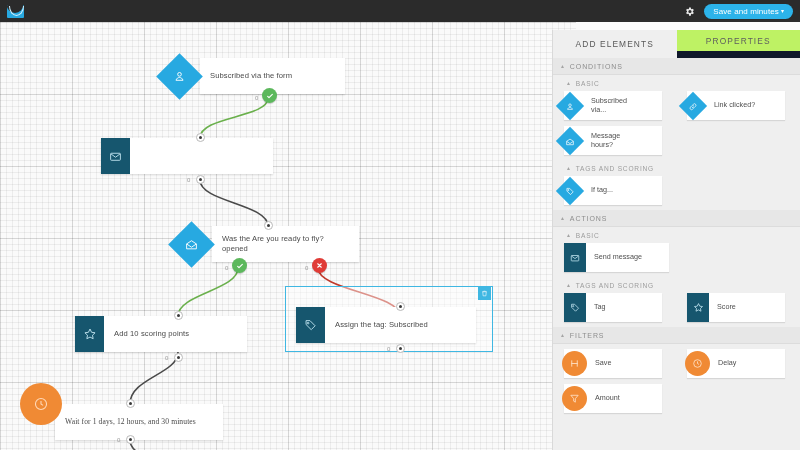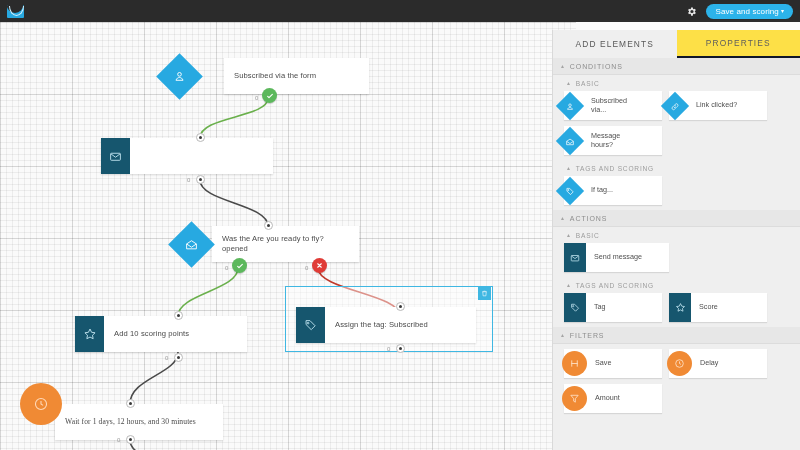--- a/index.html
+++ b/index.html
@@ -132,37 +132,37 @@
 
   
   .panel {
     position:absolute; right:0; top:30px; width:248px; height:428px;
     background:#efefef; border-left:1px solid #d9d9d9; overflow:hidden;margin-left:27px;
   }
   .tabs { display:flex; height:28px; background:#cfcfcf; }
   .tab {
     flex:1; display:flex; align-items:center; justify-content:center;
     font-size:8.4px; color:#5e5e5e; letter-spacing:1.1px; cursor:pointer;
-    background:#fde047; border-bottom:2px solid #0f172a;
+    background:#bef264; border-bottom:7px solid #0f172a;
   }
   .tab.active { background:#efefef; color:#585858; border-bottom:1px solid #efefef; }
 
   .group-head {
     display:flex; align-items:center; gap:4px;
     padding:5px 0 4px 7px; font-size:7px; color:#8d8d8d; letter-spacing:.9px;
     background:#e7e7e7; border-bottom:1px solid #dcdcdc; cursor:pointer;
   }
   .sub-head {
     display:flex; align-items:center; gap:4px;
     padding:5px 0 3px 13px; font-size:6.6px; color:#9c9c9c; letter-spacing:.8px;
     cursor:pointer;
   }
   .caret-up { font-size:5px; color:#a5a5a5; line-height:1; }
 
-  .tile-row { display:flex; gap:7px; padding:1px 8px 5px 11px;align-items:flex-end; }
+  .tile-row { display:flex; gap:25px; padding:1px 8px 5px 11px;align-items:flex-end; }
   .tile {
     display:flex; align-items:center; background:#fff; height:29px; width:98px;
     box-shadow:0 1px 1px rgba(0,0,0,0.10); cursor:pointer; position:relative;
   }
   .tile-label {
     font-size:7.2px; color:#4f4f4f; padding-left:8px; line-height:8.6px;
     white-space:pre-line;
   }
   .tile-ico-diamond {
     width:26px; height:29px; display:flex; align-items:center; justify-content:center;
@@ -195,21 +195,21 @@
     <div class="logo-box">
       <div class="logo-mark"></div>
     </div>
     <div class="topbar-spacer"></div>
     <div class="gear-icon">
       <svg width="11" height="11" viewBox="0 0 24 24" fill="#e6e6e6">
         <path d="M19.4 13a7.6 7.6 0 000-2l2.1-1.6-2-3.5-2.5 1a7.7 7.7 0 00-1.7-1L15 3H11l-.3 2.9a7.7 7.7 0 00-1.7 1l-2.5-1-2 3.5L6.6 11a7.6 7.6 0 000 2l-2.1 1.6 2 3.5 2.5-1c.5.4 1.1.7 1.7 1L11 21h4l.3-2.9c.6-.3 1.2-.6 1.7-1l2.5 1 2-3.5L19.4 13zM13 15.5A3.5 3.5 0 1113 8.5a3.5 3.5 0 010 7z"></path>
       </svg>
     </div>
     <button class="save-btn">
-      <span>Save and scoring</span><span class="caret">▾</span>
+      <span>Save and minutes</span><span class="caret">▾</span>
     </button>
   </div>
 
   <div class="canvas">
 
     <svg class="edges">
 
       <path d="M268,76 C268,96 200,94 200,116" stroke="#6ab04c" stroke-width="1.6" fill="none"></path>
 
       <path d="M200,158 C200,180 268,182 268,204" stroke="#4a4a4a" stroke-width="1.6" fill="none"></path>
@@ -224,21 +224,21 @@
     </svg>
 
     <div class="icon-diamond-wrap" style="left:156px; top:31px;">
       <div class="icon-diamond">
         <svg width="13" height="13" viewBox="0 0 24 24" fill="none" stroke="#ffffff" stroke-width="1.7">
           <circle cx="12" cy="8" r="3.4"></circle>
             <path d="M5.5 19c1-3.6 4-5.2 6.5-5.2s5.5 1.6 6.5 5.2z"></path>
         </svg>
       </div>
     </div>
-    <div class="node" style="left:200px; top:36px; width:145px;margin-left:24px;">
+    <div class="node" style="left:200px; top:36px; width:145px;">
       <div class="node-label">Subscribed via the form</div>
     </div>
     <div class="port" style="left:264px; top:71px;"></div>
     <div class="port-num" style="left:255px; top:73px;">0</div>
     <div class="badge green" style="left:262px; top:66px;">
       <svg width="8" height="8" viewBox="0 0 24 24" fill="none" stroke="#fff" stroke-width="3.4" stroke-linecap="round" stroke-linejoin="round">
           <path d="M5 13l4 4 10-10"></path>
         </svg>
     </div>
 

